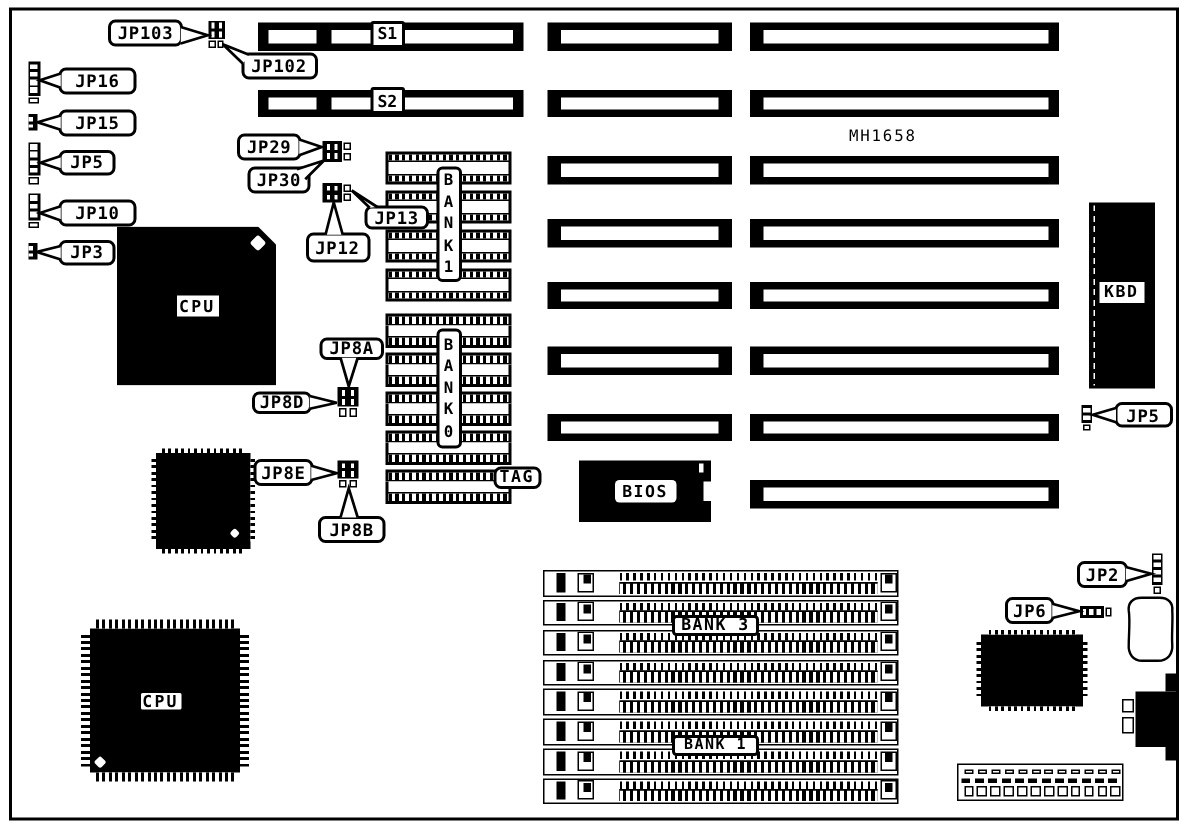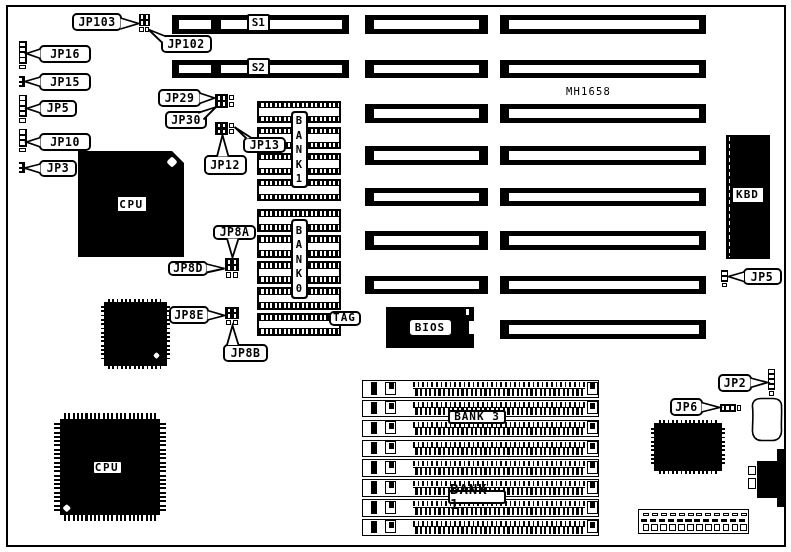--- a/index.html
+++ b/index.html
@@ -241,21 +241,21 @@
       <div class="abs simsock" style="left: 362px; top: 518.95px; width: 236.5px; height: 17.5px; z-index: 3;">
         <div style="position: absolute; left: 8px; top: 1px; width: 6px; height: 12.5px; background: rgb(0, 0, 0);"></div>
         <div style="position: absolute; left: 22px; top: 0.5px; width: 11px; height: 13px; border: 1.5px solid rgb(0, 0, 0); box-sizing: border-box; background: rgb(255, 255, 255);"></div>
         <div style="position: absolute; left: 26px; top: 2px; width: 4.5px; height: 6px; background: rgb(0, 0, 0);"></div>
         <div style="position: absolute; left: 50px; top: 1px; width: 172px; height: 5px; background: repeating-linear-gradient(90deg, rgb(0, 0, 0) 0px, rgb(0, 0, 0) 1.6px, rgb(255, 255, 255) 1.6px, rgb(255, 255, 255) 4.6px);"></div>
         <div style="position: absolute; left: 50px; top: 6.5px; width: 172px; height: 8px; background: repeating-linear-gradient(90deg, rgb(255, 255, 255) 0px, rgb(255, 255, 255) 2.4px, rgb(0, 0, 0) 2.4px, rgb(0, 0, 0) 4.6px) rgb(0, 0, 0); border-top: 1.5px solid rgb(0, 0, 0); box-sizing: border-box;"></div>
         <div style="position: absolute; left: 224px; top: 0.5px; width: 11px; height: 13px; border: 1.5px solid rgb(0, 0, 0); box-sizing: border-box; background: rgb(255, 255, 255);"></div>
         <div style="position: absolute; left: 227px; top: 2px; width: 4.5px; height: 6px; background: rgb(0, 0, 0);"></div>
       </div>
       <div class="abs vlabel" style="left: 448px; top: 409.5px; width: 58px; height: 14.5px; flex-direction: row; font-size: 11px; letter-spacing: 1px; border-radius: 3px;">BANK 3</div>
-      <div class="abs vlabel" style="left: 448px; top: 489.5px; width: 58px; height: 14.5px; flex-direction: row; font-size: 14px; letter-spacing: 1px; border-radius: 3px;">BANK 1</div>
+      <div class="abs vlabel" style="left: 448px; top: 489.5px; width: 58px; height: 14.5px; flex-direction: row; font-size: 10px; letter-spacing: 1px; border-radius: 3px;">BANK 1</div>
       <div class="abs" style="left: 637.5px; top: 509px; width: 111.5px; height: 25px; border: 1.5px solid rgb(0, 0, 0); background: rgb(255, 255, 255); z-index: 2;">
         <div style="position: absolute; left: 4.5px; top: 2.5px; width: 6px; height: 3.5px; border: 1.2px solid rgb(0, 0, 0); box-sizing: border-box;"></div>
         <div style="position: absolute; left: 4px; top: 13.5px; width: 6.8px; height: 7.5px; border: 1.5px solid rgb(0, 0, 0); box-sizing: border-box;"></div>
         <div style="position: absolute; left: 13.4px; top: 2.5px; width: 6px; height: 3.5px; border: 1.2px solid rgb(0, 0, 0); box-sizing: border-box;"></div>
         <div style="position: absolute; left: 12.9px; top: 13.5px; width: 6.8px; height: 7.5px; border: 1.5px solid rgb(0, 0, 0); box-sizing: border-box;"></div>
         <div style="position: absolute; left: 22.3px; top: 2.5px; width: 6px; height: 3.5px; border: 1.2px solid rgb(0, 0, 0); box-sizing: border-box;"></div>
         <div style="position: absolute; left: 21.8px; top: 13.5px; width: 6.8px; height: 7.5px; border: 1.5px solid rgb(0, 0, 0); box-sizing: border-box;"></div>
         <div style="position: absolute; left: 31.2px; top: 2.5px; width: 6px; height: 3.5px; border: 1.2px solid rgb(0, 0, 0); box-sizing: border-box;"></div>
         <div style="position: absolute; left: 30.7px; top: 13.5px; width: 6.8px; height: 7.5px; border: 1.5px solid rgb(0, 0, 0); box-sizing: border-box;"></div>
         <div style="position: absolute; left: 40.1px; top: 2.5px; width: 6px; height: 3.5px; border: 1.2px solid rgb(0, 0, 0); box-sizing: border-box;"></div>
@@ -382,21 +382,21 @@
       <div class="abs callout" style="left: 39px; top: 99.5px; width: 38px; height: 17.5px;">JP5</div>
       <div class="abs callout" style="left: 39px; top: 133px; width: 52px; height: 18px;">JP10</div>
       <div class="abs callout" style="left: 39px; top: 159.5px; width: 38px; height: 17.5px;">JP3</div>
       <div class="abs callout" style="left: 158px; top: 89px; width: 43px; height: 18px;">JP29</div>
       <div class="abs callout" style="left: 165px; top: 111px; width: 42px; height: 18px;">JP30</div>
       <div class="abs callout" style="left: 243px; top: 136.5px; width: 43px; height: 16px;">JP13</div>
       <div class="abs callout" style="left: 203.5px; top: 155px; width: 43px; height: 19.5px;">JP12</div>
       <div class="abs callout" style="left: 213px; top: 224.5px; width: 43px; height: 15.5px; text-align: right;">JP8A</div>
       <div class="abs callout" style="left: 168px; top: 260.5px; width: 40px; height: 15.5px;">JP8D</div>
       <div class="abs callout" style="left: 169px; top: 306px; width: 40px; height: 17.5px;">JP8E</div>
-      <div class="abs callout" style="left: 212px; top: 343.5px; width: 45px; height: 18.5px; margin-left: 11px;">JP8B</div>
+      <div class="abs callout" style="left: 212px; top: 343.5px; width: 45px; height: 18.5px;">JP8B</div>
       <div class="abs callout" style="left: 718px; top: 373.5px; width: 34px; height: 18px;">JP2</div>
       <div class="abs callout" style="left: 670px; top: 398px; width: 33px; height: 18px;">JP6</div>
       <div class="abs callout" style="left: 742.5px; top: 268px; width: 39px; height: 17px;">JP5</div>
     </div>
 <svg width="791" height="552" class="ovl">
       <path d="M 120.5 18 L 138.5 23.5 L 120.5 29" fill="#fff" stroke="#000" stroke-width="1.8"></path>
       <path d="M 166 36.5 L 148.5 29.5 L 162 42.5" fill="#fff" stroke="#000" stroke-width="1.8"></path>
       <path d="M 40.5 49 L 26.5 53.5 L 40.5 58.5" fill="#fff" stroke="#000" stroke-width="1.8"></path>
       <path d="M 40.5 77 L 25 81.5 L 40.5 86.5" fill="#fff" stroke="#000" stroke-width="1.8"></path>
       <path d="M 40.5 104 L 27 108.5 L 40.5 113" fill="#fff" stroke="#000" stroke-width="1.8"></path>

